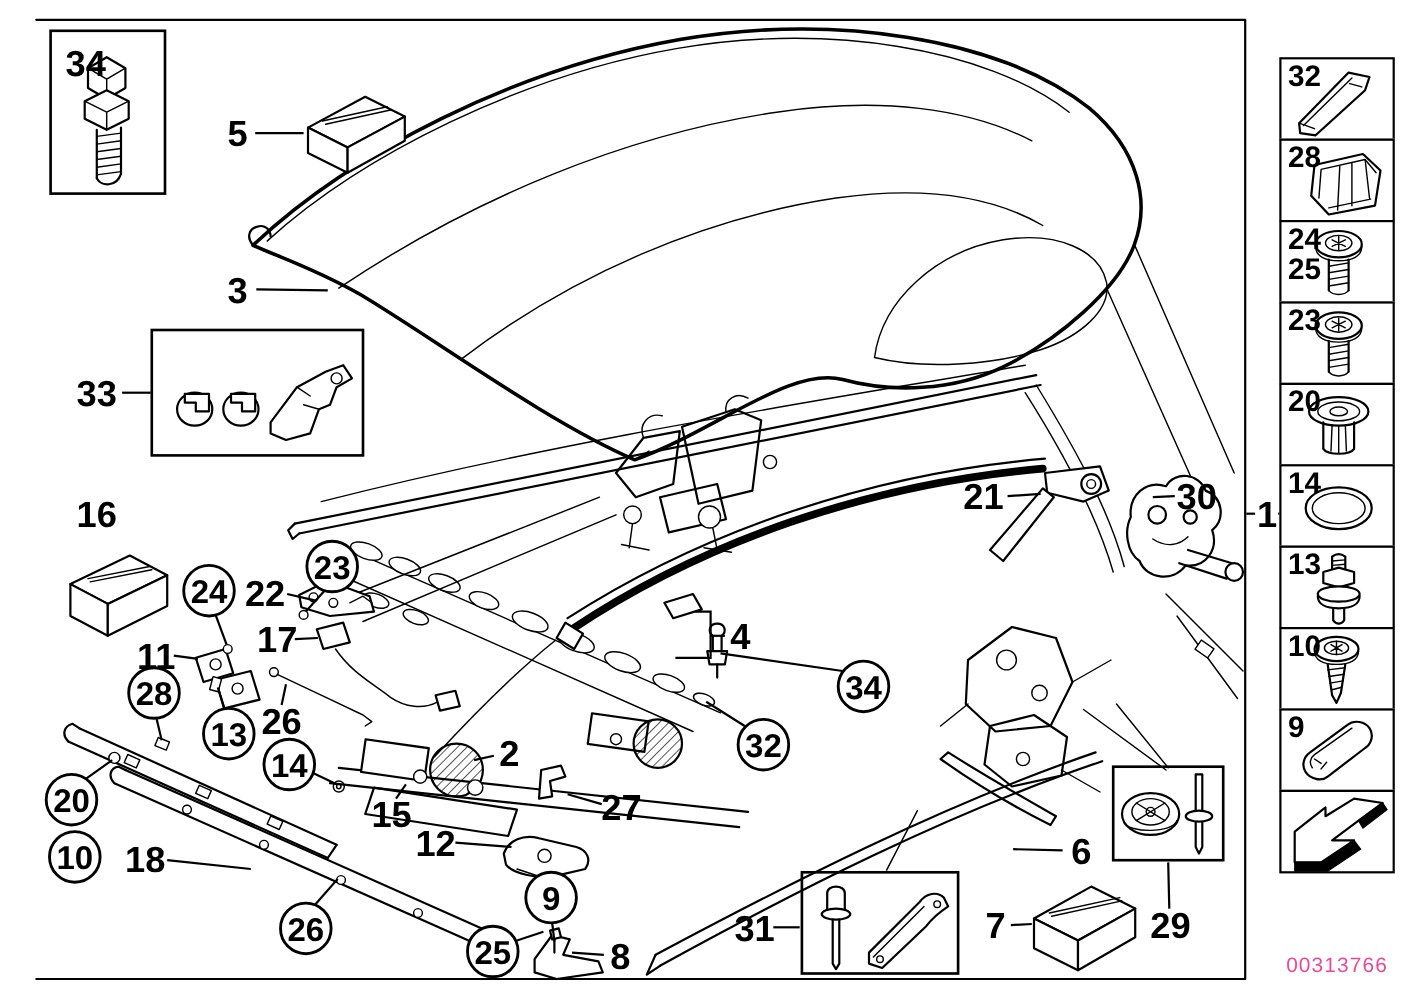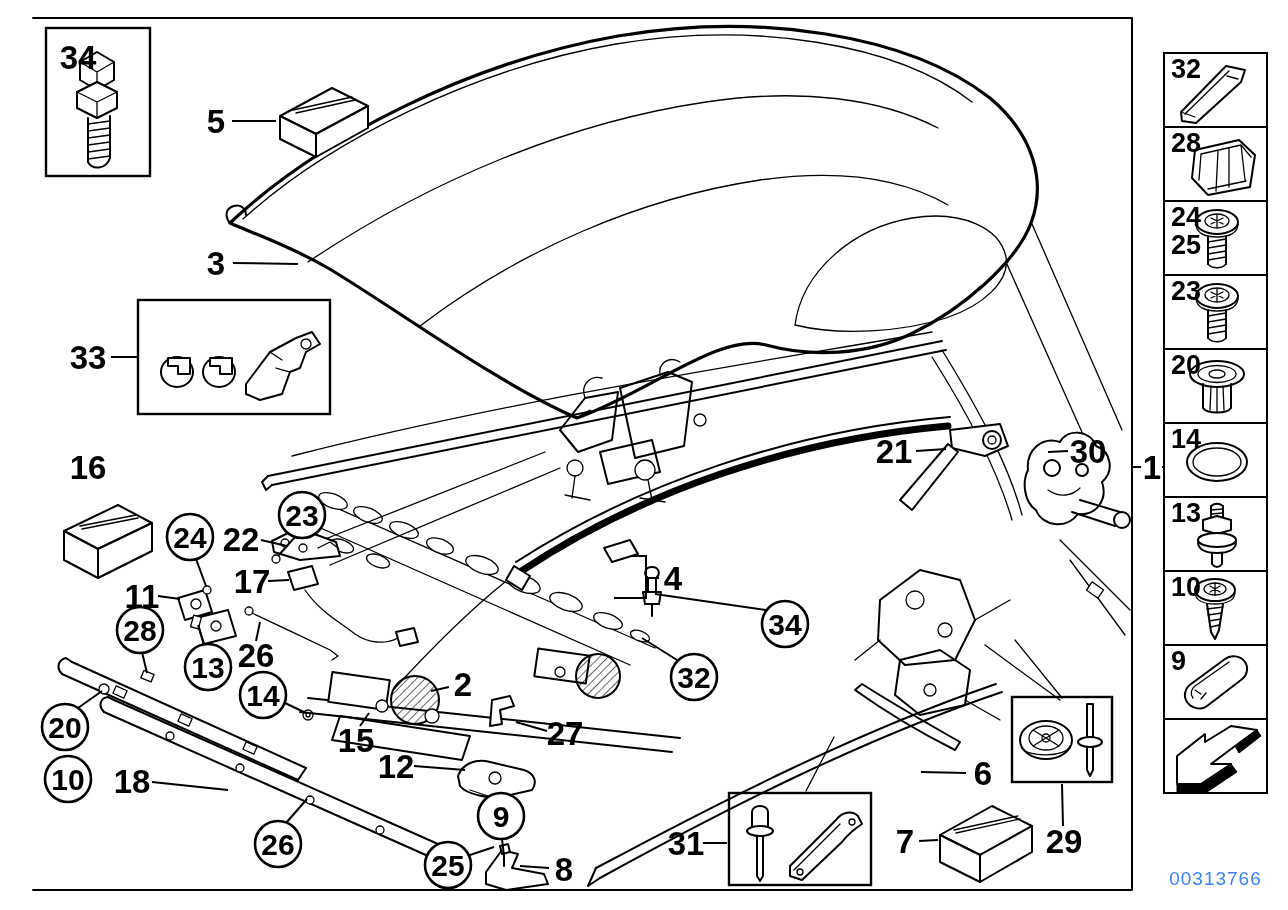--- a/index.html
+++ b/index.html
@@ -16,21 +16,21 @@
   .pbox{fill:none;stroke:#000;stroke-width:2.4;}
   .callout-circle{fill:#fff;stroke:#000;stroke-width:2.6;}
   .callout-text{font-size:33px;font-weight:bold;fill:#000;text-anchor:middle;}
   .callout-text.circled{font-size:30px;}
   .leader{fill:none;stroke:#000;stroke-width:2;}
   #sidebar{position:absolute;left:1163px;top:52px;width:105px;}
   .sb-cell{box-sizing:border-box;width:105px;height:76px;border:2px solid #000;margin-top:-2px;position:relative;background:#fff;}
   .sb-cell:first-child{margin-top:0;}
   .sb-icon{position:absolute;left:0;top:0;width:105px;height:76px;}
   .sb-labels{position:absolute;top:1px;left:6px;font-size:27px;line-height:28px;font-weight:bold;color:#000;}
-  #doc-number{position:absolute;left:1155px;top:868px;width:121px;text-align:center;font-size:19px;color:#3b82f6;letter-spacing:1px;}
+  #doc-number{position:absolute;left:1155px;top:868px;width:121px;text-align:center;font-size:19px;color:#ec4899;letter-spacing:1px;}
 </style>
 </head>
 <body>
 
 <div id="stage">
 <svg id="art" width="1288" height="910" viewBox="0 0 1288 910">
   <defs>
     <pattern id="hatch" width="6" height="6" patternUnits="userSpaceOnUse" patternTransform="rotate(45)">
       <line x1="0" y1="0" x2="0" y2="6" stroke="#000" stroke-width="1.2"></line>
     </pattern>

